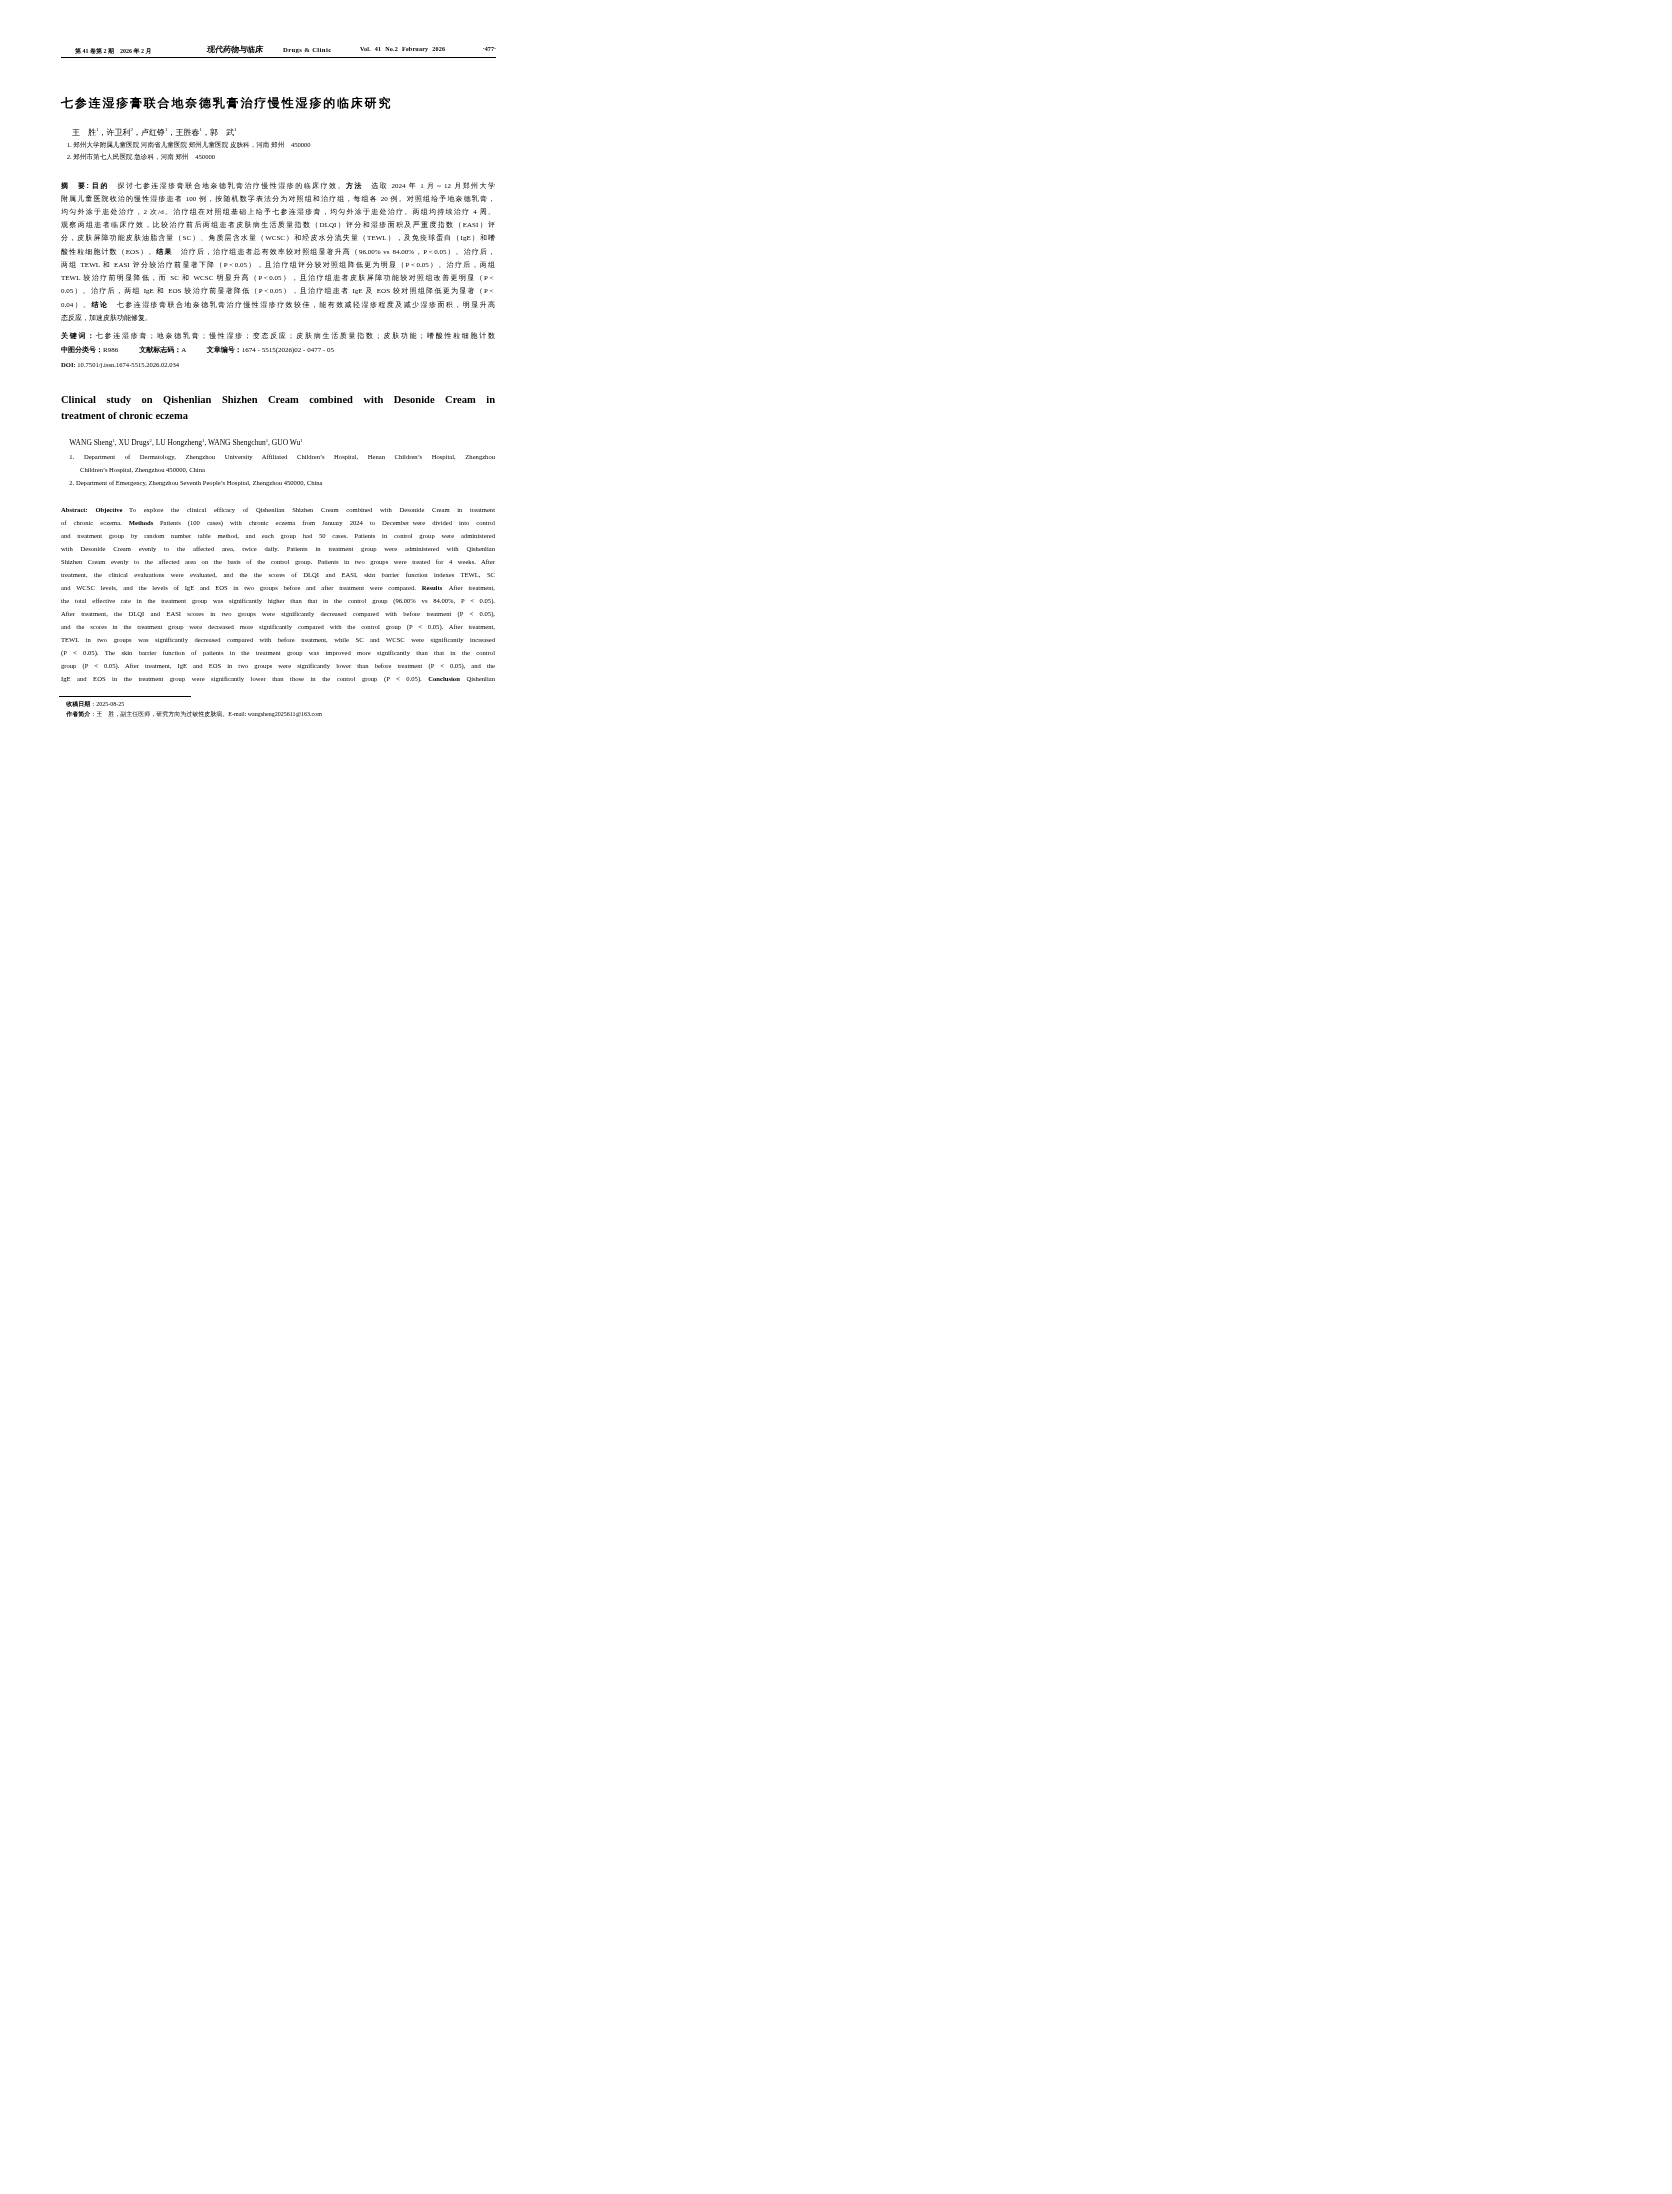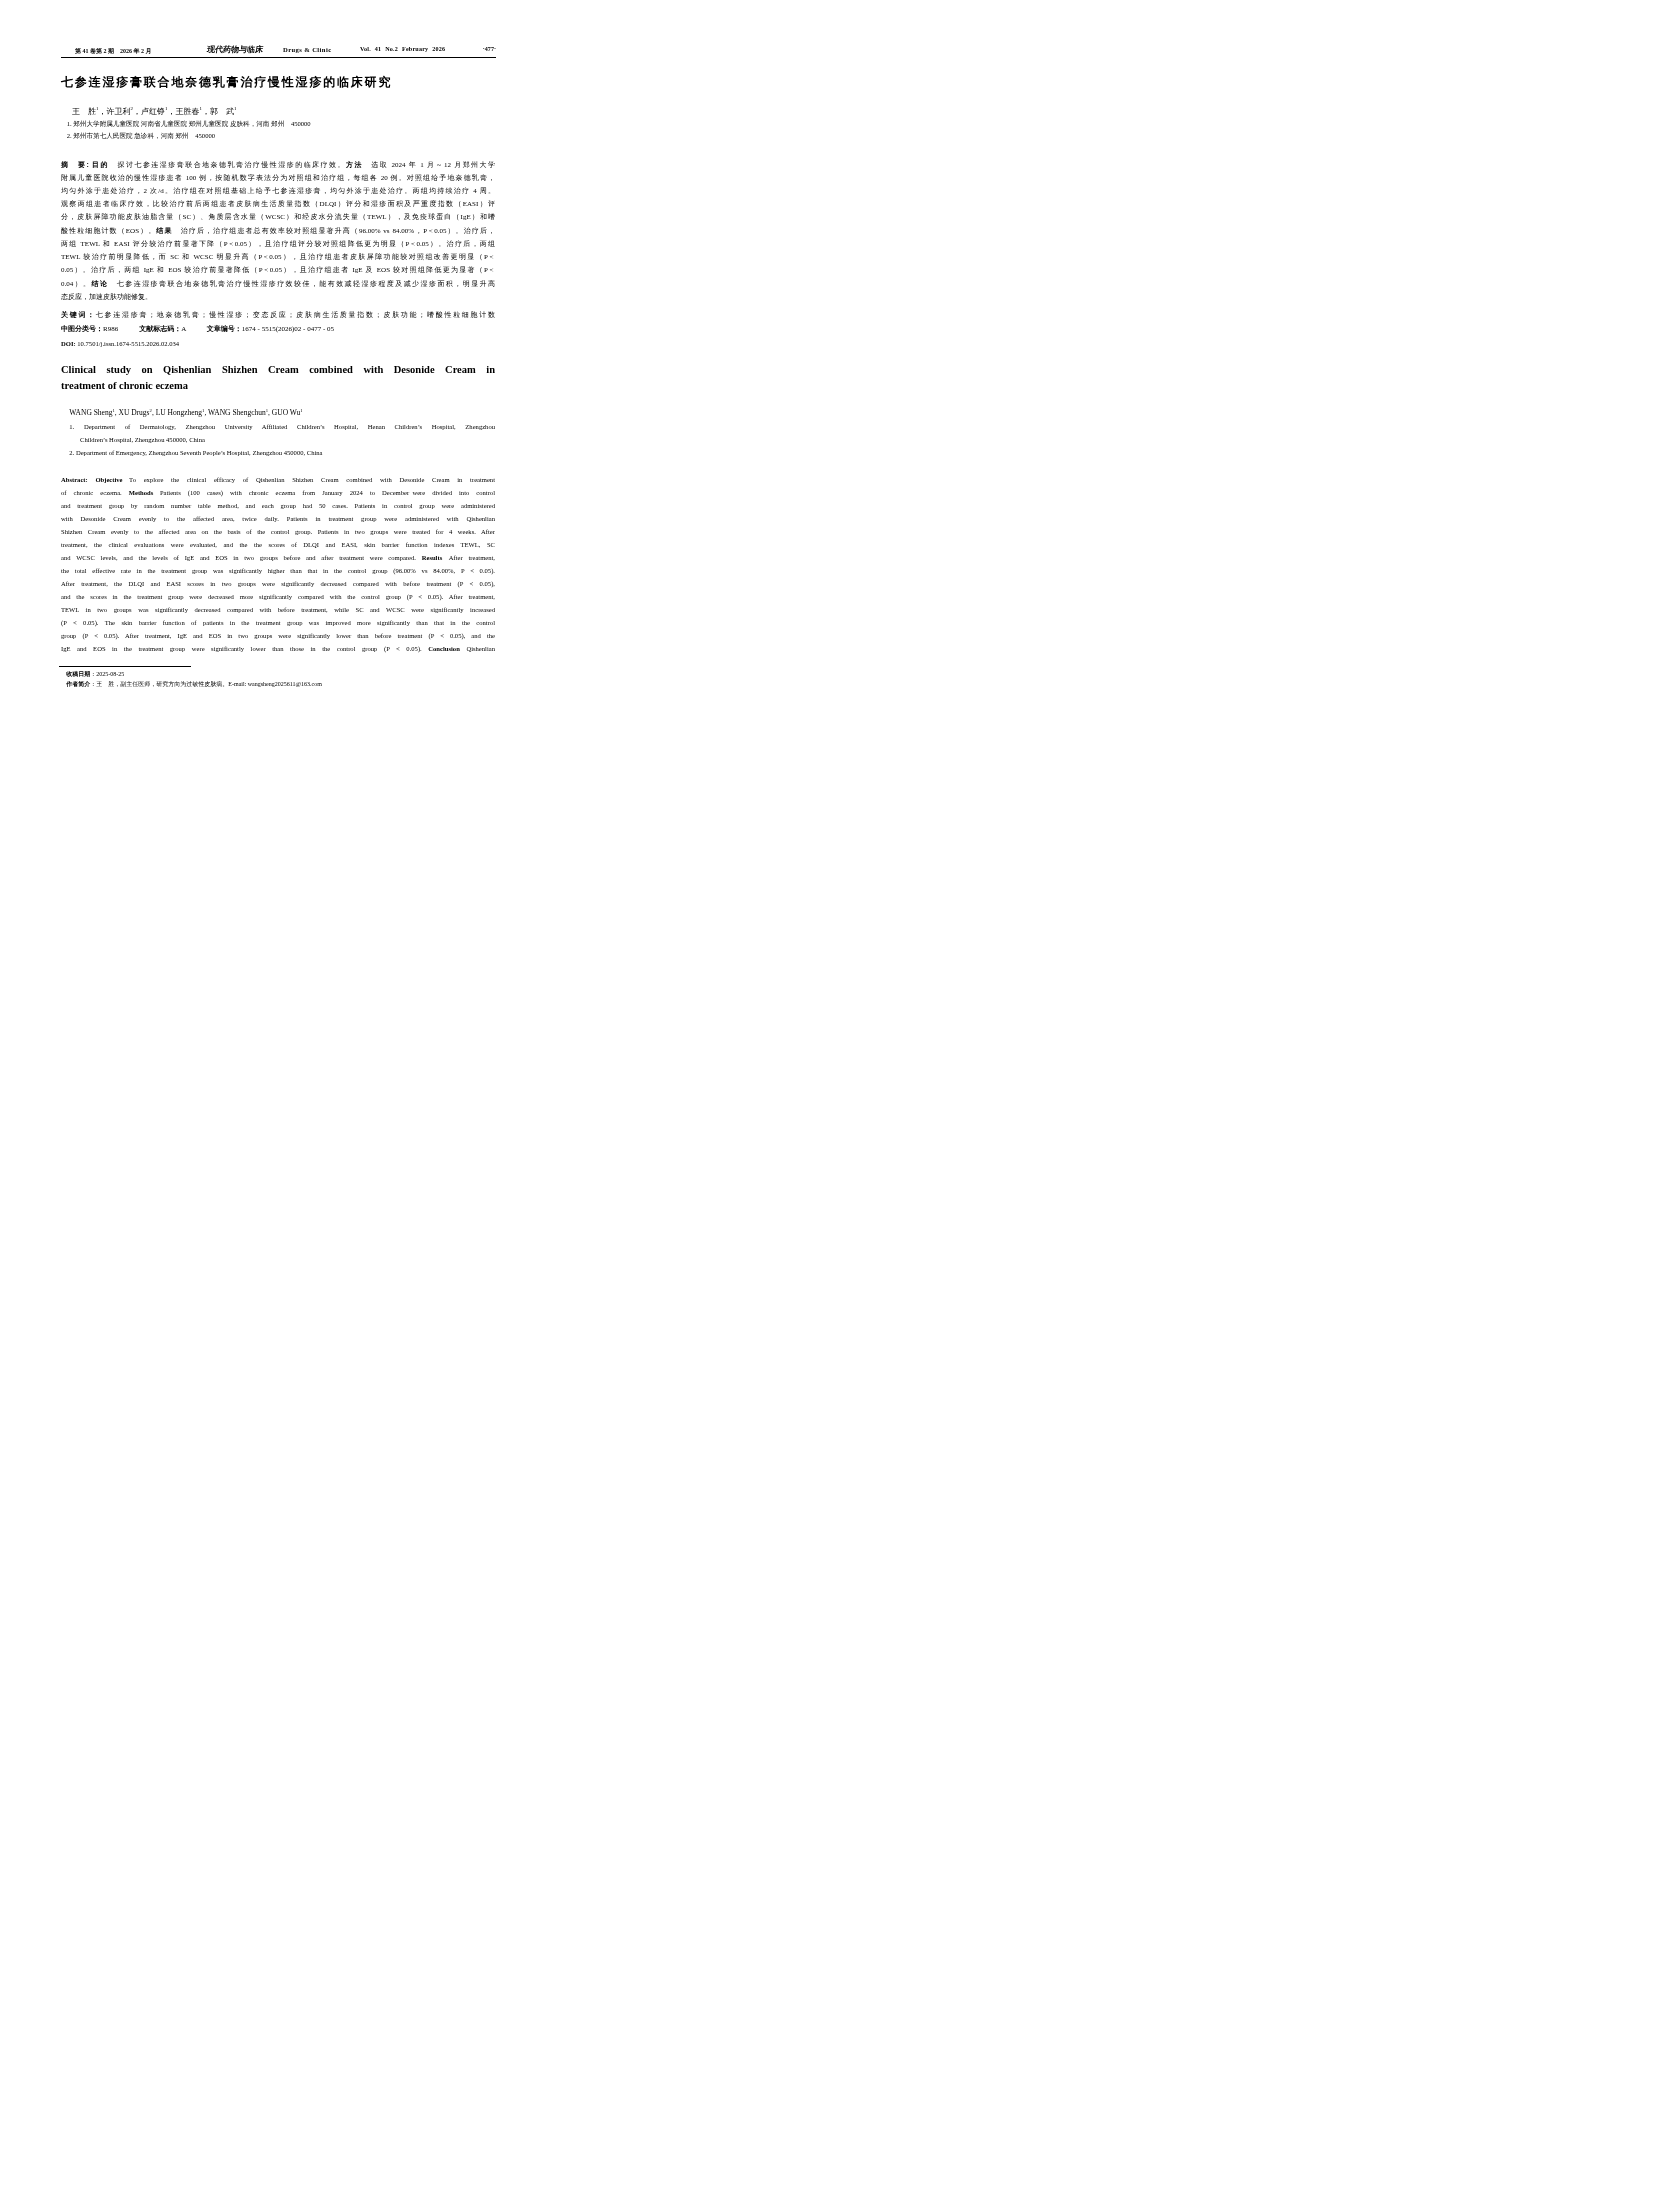--- a/index.html
+++ b/index.html
@@ -13,37 +13,37 @@
   
   .header{position:absolute;top:0;left:0;width:557px;height:59px;}
   .h-issue-cn{position:absolute;left:75px;top:47px;font-size:6px;font-weight:bold;white-space:nowrap;}
   .h-journal-cn{position:absolute;left:207px;top:44px;font-size:8px;font-weight:bold;transform:skewX(-8deg);white-space:nowrap;}
   .h-journal-en{position:absolute;left:283px;top:46px;font-size:6.6px;font-weight:bold;letter-spacing:0.4px;white-space:nowrap;}
   .h-issue-en{position:absolute;left:360px;top:46px;font-size:6.1px;font-weight:bold;letter-spacing:0.2px;word-spacing:2.2px;white-space:nowrap;}
   .h-page-no{position:absolute;right:61px;top:46px;font-size:6.1px;font-weight:bold;white-space:nowrap;}
   .h-rule{position:absolute;left:61px;right:61px;top:57px;height:1.1px;background:#000;}
 
   
-  .content{position:absolute;left:61px;top:52px;width:434px;}
+  .content{position:absolute;left:61px;top:73px;width:434px;}
 
   .title-cn{
     margin-top:23px;
     font-family:"Liberation Sans","DejaVu Sans",sans-serif;
     font-weight:bold;font-size:12px;line-height:14.5px;letter-spacing:1.8px;
   }
   .authors-cn{margin-top:16px;margin-left:11px;font-size:8px;line-height:11px;}
   .affils-cn{margin-top:1.8px;margin-left:5.7px;font-size:6.6px;line-height:12px;}
 
   .abstract-cn{margin-top:15.4px;font-size:7px;line-height:13px;}
   .meta-line{font-size:7px;line-height:13px;}
   .keywords{margin-top:4px;text-align:justify;text-align-last:justify;}
   .clc{margin-top:0;}
   .doi{margin-top:0.9px;font-size:6.6px;}
 
-  .title-en{margin-top:12px;font-weight:bold;font-size:10.5px;line-height:16.7px;}
+  .title-en{margin-top:21px;font-weight:bold;font-size:10.5px;line-height:16.7px;}
   .authors-en{margin-top:13px;margin-left:8.3px;font-size:7.5px;line-height:10.5px;}
   .affils-en{margin-top:1.8px;font-size:6.6px;line-height:13px;}
   .affil-en{margin-left:8.3px;}
   .affil-en-cont{margin-left:19px;}
   .jfull{text-align:justify;text-align-last:justify;}
 
   .abstract-en{margin-top:13.6px;font-size:6.6px;line-height:13px;}
 
   .footer-rule{margin-top:11px;margin-left:-2.2px;width:132px;height:1.3px;background:#000;}
   .footer{margin-top:1.8px;margin-left:5.3px;font-size:6px;line-height:10.3px;}

